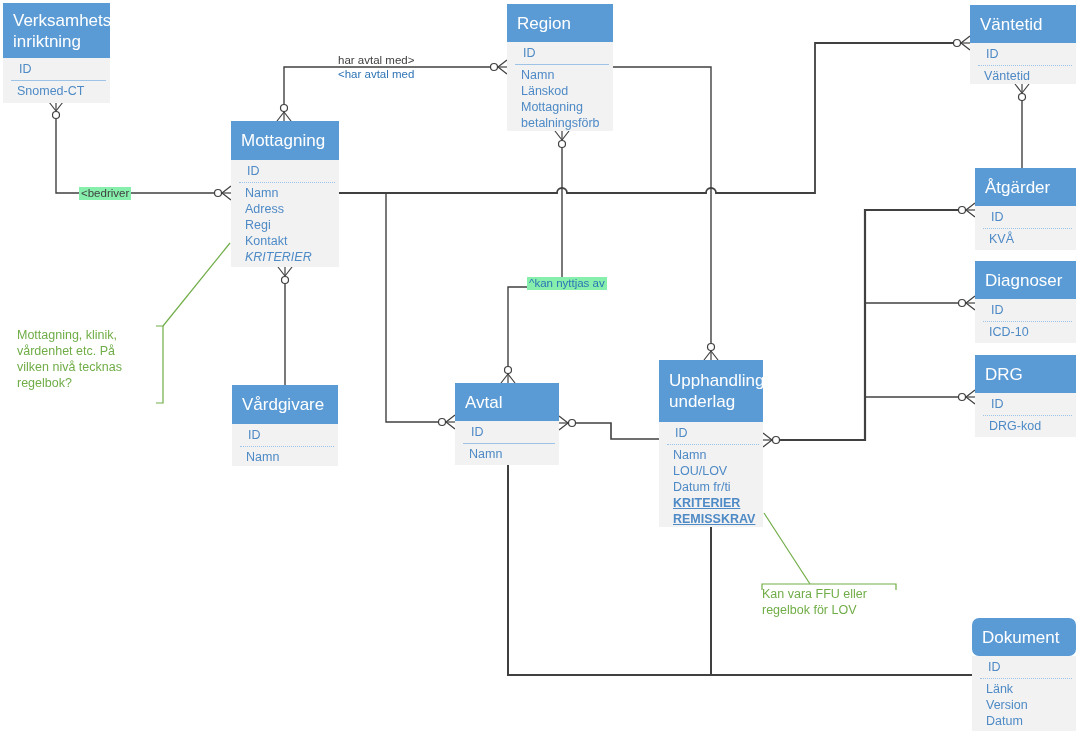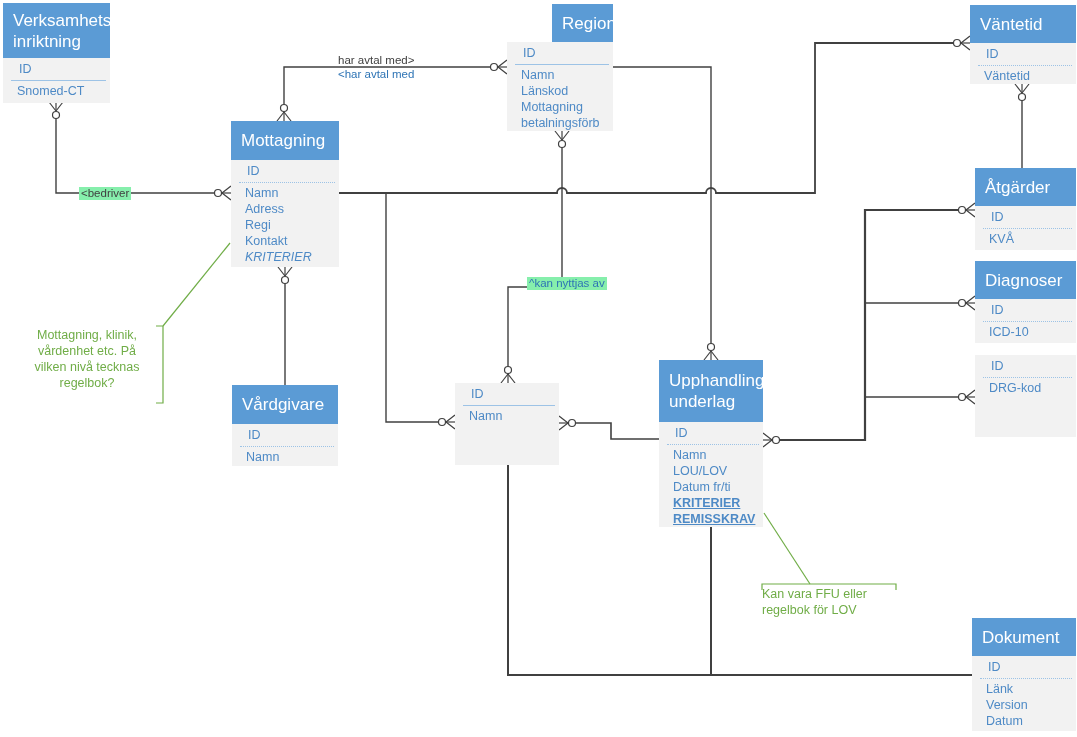--- a/index.html
+++ b/index.html
@@ -149,21 +149,21 @@
         <div>Verksamhets-</div>
         <div>inriktning</div>
       </div>
       <div class="body">
         <div class="idrow">ID</div>
         <div class="divider"></div>
         <div class="attr">Snomed-CT</div>
       </div>
     </div>
     <div class="entity" style="left: 507px; top: 4px; width: 106px; height: 127px;">
-      <div class="hdr" style="height: 39px; margin-left: 45px;">
+      <div class="hdr" style="height: 39px;">
         <div>Region</div>
       </div>
       <div class="body">
         <div class="idrow">ID</div>
         <div class="divider"></div>
         <div class="attr">Namn</div>
         <div class="attr">Länskod</div>
         <div class="attr">Mottagning</div>
         <div class="attr">betalningsförb</div>
       </div>
@@ -196,20 +196,23 @@
       <div class="hdr" style="height: 39px;">
         <div>Vårdgivare</div>
       </div>
       <div class="body">
         <div class="idrow">ID</div>
         <div class="divider dotted"></div>
         <div class="attr">Namn</div>
       </div>
     </div>
     <div class="entity" style="left: 455px; top: 383px; width: 104px; height: 82px;">
+      <div class="hdr" style="height: 38px;">
+        <div>Avtal</div>
+      </div>
       <div class="body">
         <div class="idrow">ID</div>
         <div class="divider"></div>
         <div class="attr">Namn</div>
       </div>
     </div>
     <div class="entity" style="left: 659px; top: 360px; width: 104px; height: 167px;">
       <div class="hdr" style="height: 74px;">
         <div>Upphandlings-</div>
         <div>underlag</div>
@@ -238,43 +241,46 @@
       <div class="hdr" style="height: 38px;">
         <div>Diagnoser</div>
       </div>
       <div class="body">
         <div class="idrow">ID</div>
         <div class="divider dotted"></div>
         <div class="attr">ICD-10</div>
       </div>
     </div>
     <div class="entity" style="left: 975px; top: 355px; width: 101px; height: 82px;">
+      <div class="hdr" style="height: 38px;">
+        <div>DRG</div>
+      </div>
       <div class="body">
         <div class="idrow">ID</div>
         <div class="divider dotted"></div>
         <div class="attr">DRG-kod</div>
       </div>
     </div>
     <div class="entity" style="left: 972px; top: 618px; width: 104px; height: 113px;">
-      <div class="hdr" style="height: 38px;">
+      <div class="hdr" style="height: 38px; border-radius: 7px;">
         <div>Dokument</div>
       </div>
       <div class="body">
         <div class="idrow">ID</div>
         <div class="divider dotted"></div>
         <div class="attr">Länk</div>
         <div class="attr">Version</div>
         <div class="attr">Datum</div>
       </div>
     </div>
     <div class="lbl" style="left: 338px; top: 54px; color: rgb(64, 64, 64);">har avtal med&gt;</div>
     <div class="lbl" style="left: 338px; top: 68px; color: rgb(46, 116, 181);">&lt;har avtal med</div>
     <div class="lbl bg" style="left: 79px; top: 187px; color: rgb(64, 64, 64);">&lt;bedriver</div>
     <div class="lbl bg" style="left: 527px; top: 277px; color: rgb(46, 116, 181);">^kan nyttjas av</div>
-    <div class="note" style="left: 17px; top: 327px; width: 140px; text-align: center;">
+    <div class="note" style="left: 17px; top: 327px; width: 140px; text-align: left;">
       <div>Mottagning, klinik,</div>
       <div>vårdenhet etc. På</div>
       <div>vilken nivå tecknas</div>
       <div>regelbok?</div>
     </div>
     <div class="note" style="left: 762px; top: 586px; width: 134px; ">
       <div>Kan vara FFU eller</div>
       <div>regelbok för LOV</div>
     </div>
   </div>

